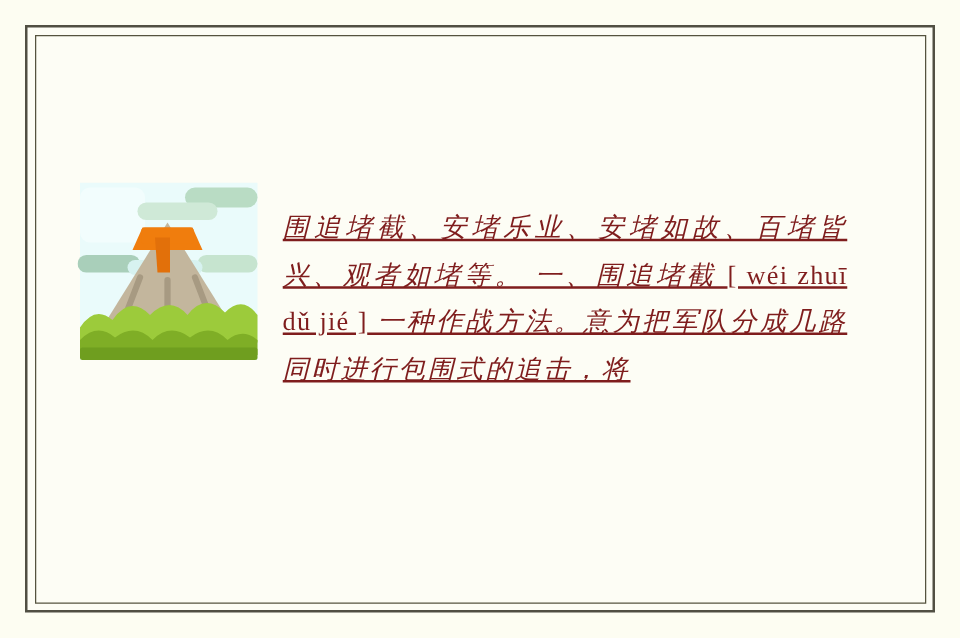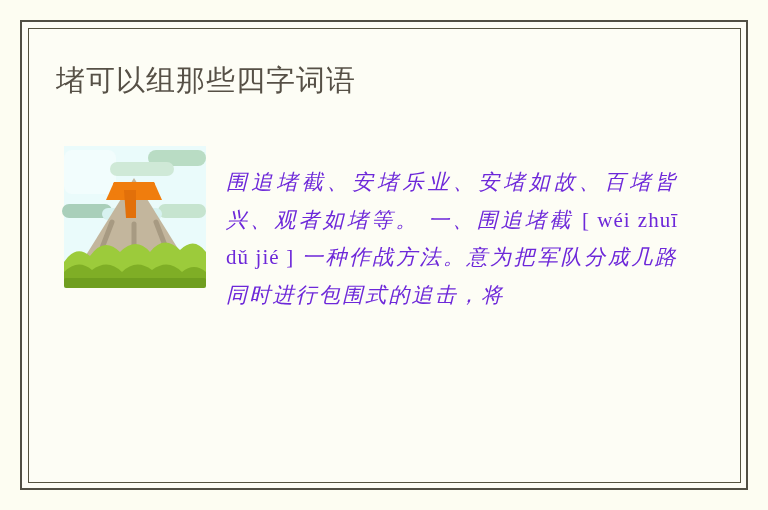--- a/index.html
+++ b/index.html
@@ -71,41 +71,41 @@
   #body-text {
     position: absolute;
     left: 226px;
     top: 164px;
     width: 452px;
     height: 236px;
     overflow: hidden;
     font-size: 21px;
     line-height: 37.5px;
     letter-spacing: 2.2px;
-    color: #6d28d9;
+    color: #7f1d1d;
     text-align: justify;
     text-justify: inter-character;
     font-family: "Liberation Serif", "DejaVu Serif", serif;
     font-style: italic;
+    text-decoration: underline;
   }
   #body-text .pinyin {
     font-style: normal;
     font-family: "Liberation Serif", "DejaVu Serif", serif;
     letter-spacing: 1px;
   }
 </style>
 </head>
 <body>
 
 <div id="card">
 
   <div id="frame-outer"></div>
   <div id="frame-inner"></div>
 
-  <div id="page-title">堵可以组那些四字词语</div>
 
   <div id="thumb">
     <svg viewBox="0 0 146 146" xmlns="http://www.w3.org/2000/svg">
 
       <rect x="2" y="0" width="142" height="142" fill="#eafbfb"></rect>
 
       <rect x="2" y="4" width="52" height="44" rx="8" fill="#f2fdfd"></rect>
 
       <rect x="86" y="4" width="58" height="16" rx="8" fill="#b9dcc4"></rect>
       <rect x="48" y="16" width="64" height="14" rx="7" fill="#cfe9d7"></rect>

